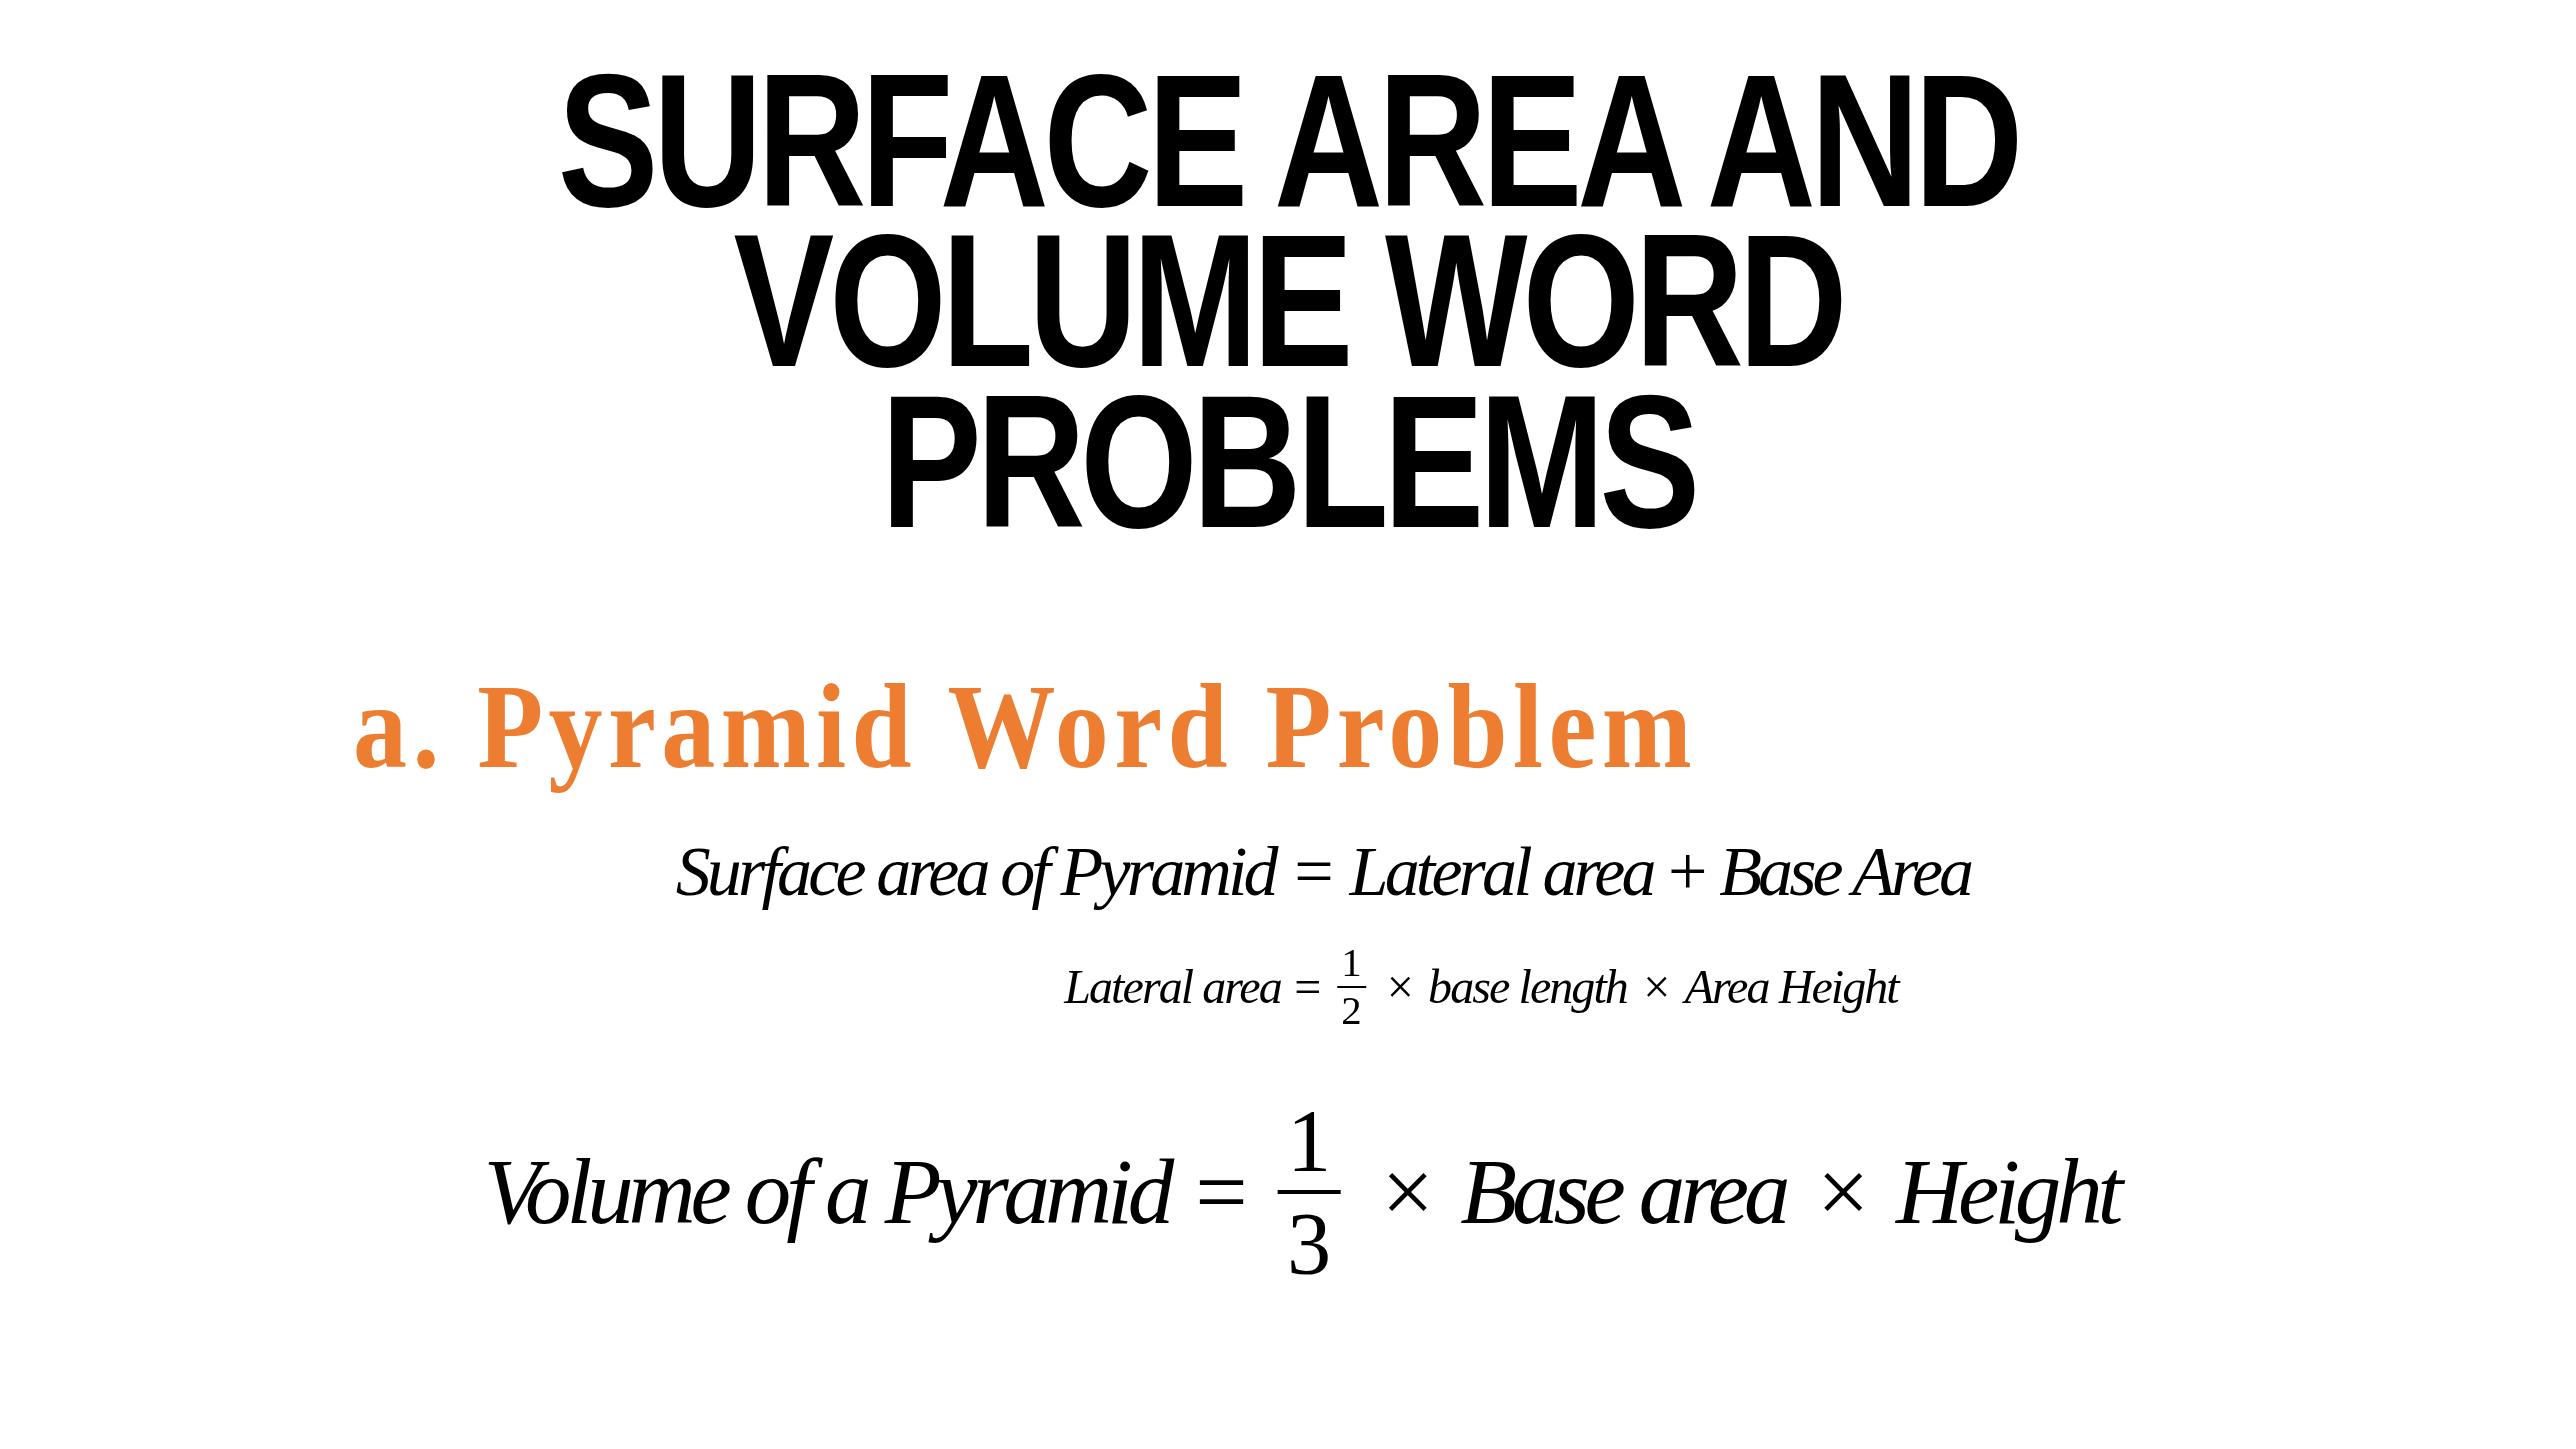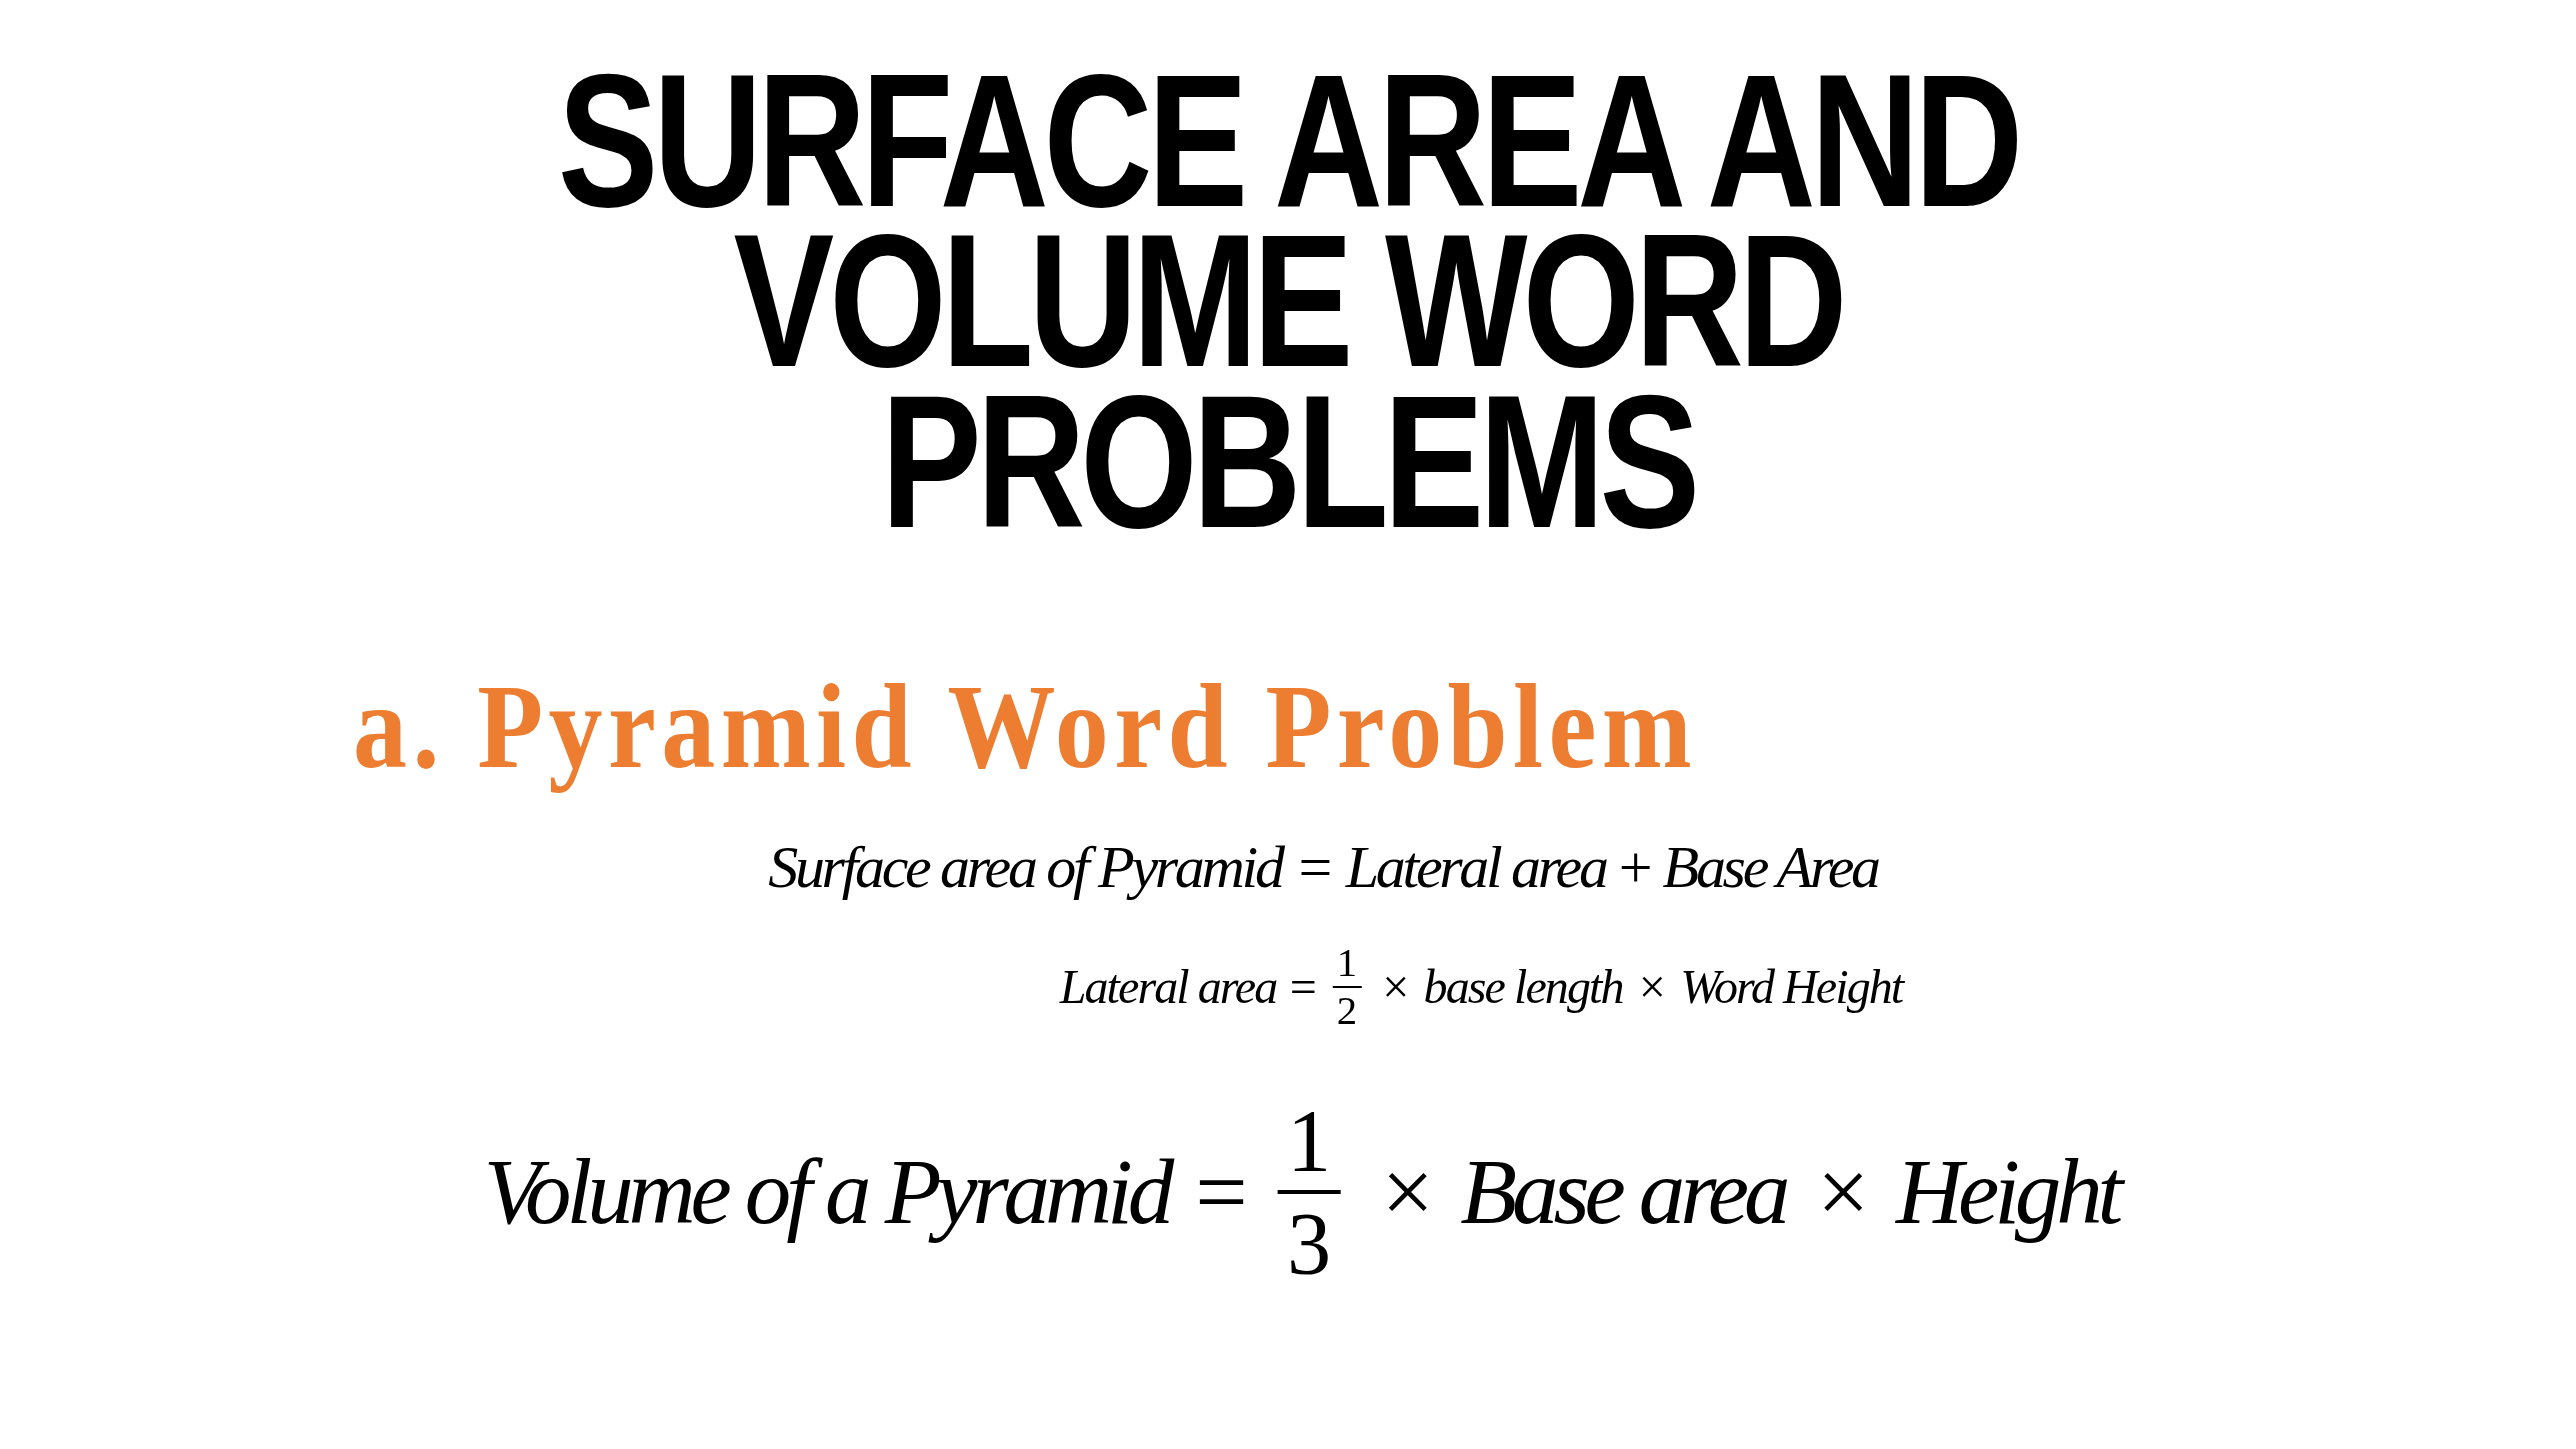--- a/index.html
+++ b/index.html
@@ -68,21 +68,21 @@
     font-weight: normal;
   }
   .formula .eq   { margin: 0 0.28em; }
   .formula .plus { margin: 0 0.22em; }
   .formula .times{ margin: 0 0.34em; }
 
   .f-surface {
     top: 837px;
     left: calc(50% + 35px);
     transform: translateX(-50%);
-    font-size: 60px;
+    font-size: 70px;
     letter-spacing: -0.055em;
     text-align: right;
   }
   .f-lateral {
     top: 942px;
     left: calc(50% + 193px);
     transform: translateX(-50%);
     font-size: 48px;
     letter-spacing: -0.04em;
   }
@@ -144,21 +144,21 @@
     <span>Lateral area</span>
     <span class="op eq">=</span>
     <span class="frac">
       <span class="num">1</span>
       <span class="bar"></span>
       <span class="den">2</span>
     </span>
     <span class="op times">×</span>
     <span>base length</span>
     <span class="op times">×</span>
-    <span>Word Height</span>
+    <span>Area Height</span>
   </div>
 
   <div class="formula f-volume">
     <span>Volume of a Pyramid</span>
     <span class="op eq">=</span>
     <span class="frac">
       <span class="num">1</span>
       <span class="bar"></span>
       <span class="den">3</span>
     </span>

